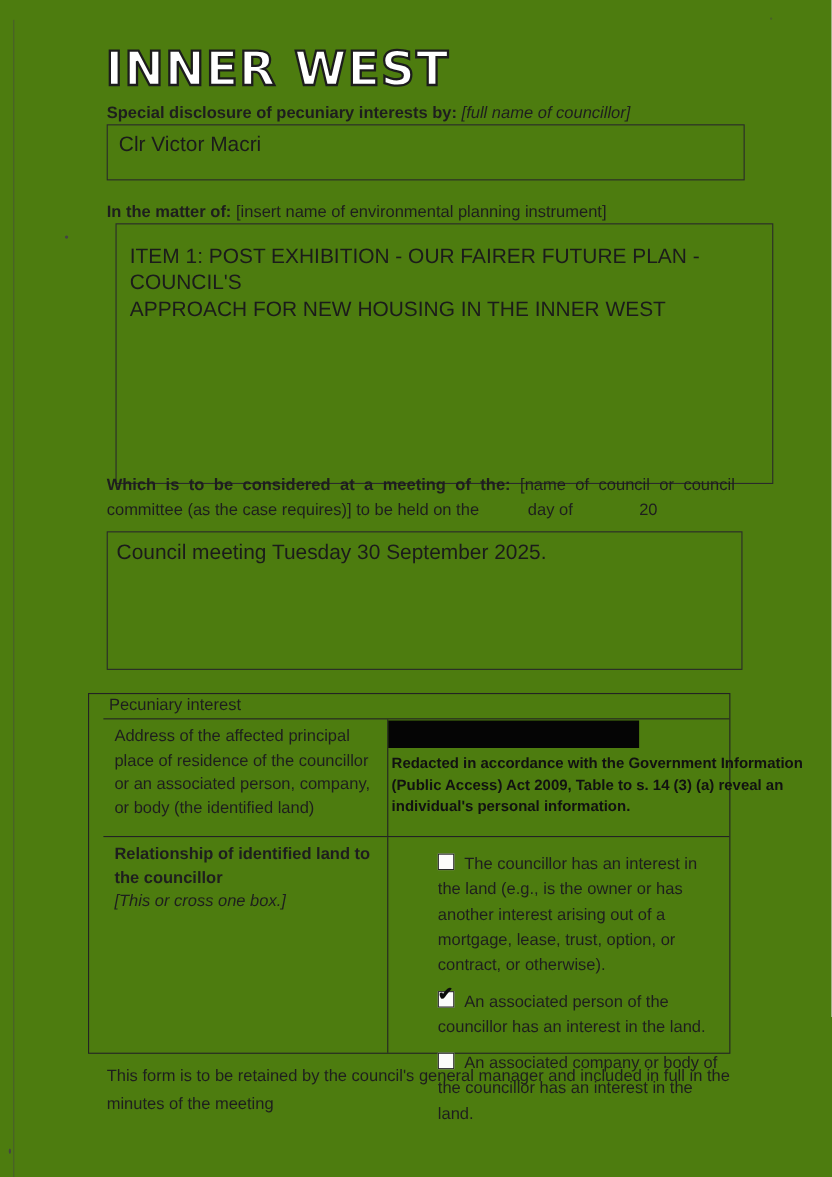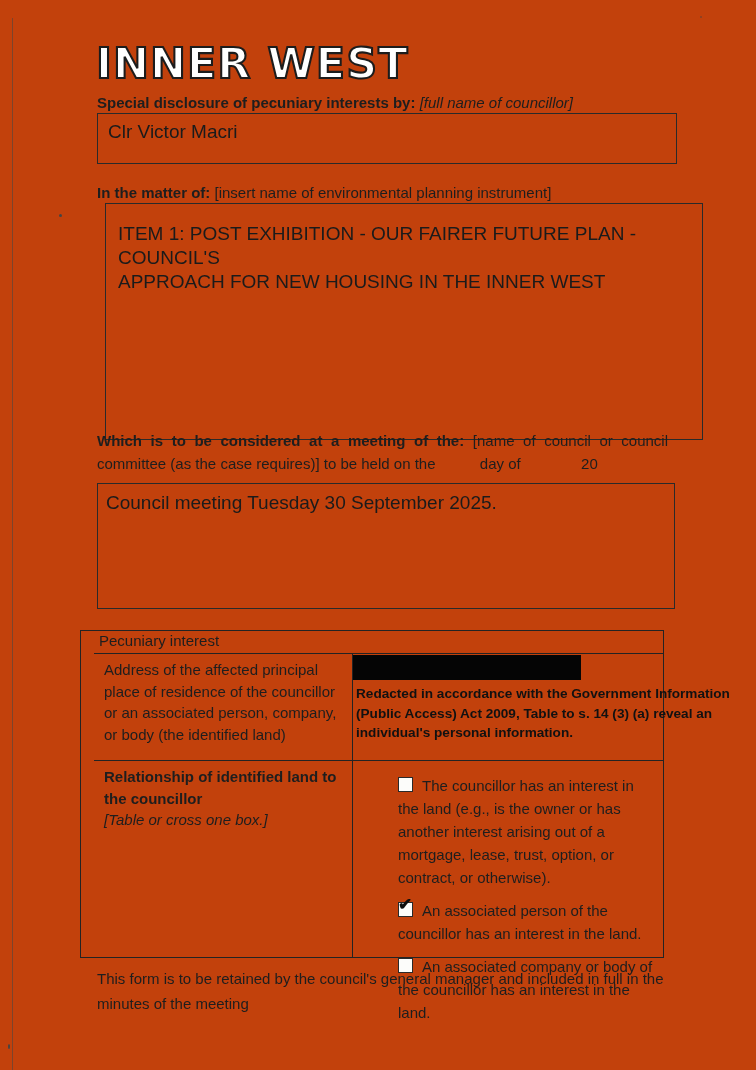--- a/index.html
+++ b/index.html
@@ -1,19 +1,19 @@
 <!DOCTYPE html>
 <html><head>
 <meta charset="utf-8">
 <style>
   html,body{margin:0;padding:0;background:#e8e8e6;}
   .page{
     position:relative;
     width:756px;height:1070px;
-    background:#c2410c;
+    background:#4d7c0f;
     font-family:"Liberation Sans", sans-serif;
     color:#1e1e1e;
     overflow:hidden;
     margin:0 auto;
   }
   
   .scan-line{position:absolute;left:12px;top:18px;width:1px;height:1052px;background:rgba(70,70,70,.55);}
   .speck{position:absolute;background:#444;border-radius:50%;}
   .speck.s1{left:59px;top:214px;width:3px;height:3px;}
   .speck.s2{left:8px;top:1044px;width:2px;height:5px;}
@@ -135,21 +135,21 @@
       <div class="cell-r">
         <div class="redaction-bar"></div>
         <div class="redaction-note">Redacted in accordance with the Government Information (Public Access) Act 2009, Table to s. 14 (3) (a) reveal an individual's personal information.</div>
       </div>
     </div>
 
     <div class="pi-row row-relationship">
       <div class="cell-l">
         <div class="cell-label">
           <span class="rel-bold">Relationship of identified land to the councillor</span><br>
-          <span class="tick-hint">[Table or cross one box.]</span>
+          <span class="tick-hint">[This or cross one box.]</span>
         </div>
       </div>
       <div class="cell-r">
         <div class="options">
           <div class="option">
             <span class="checkbox"></span><span>The councillor has an interest in the land (e.g., is the owner or has another interest arising out of a mortgage, lease, trust, option, or contract, or otherwise).</span>
           </div>
           <div class="option">
             <span class="checkbox"><span class="check-glyph">✔</span></span><span>An associated person of the councillor has an interest in the land.</span>
           </div>

